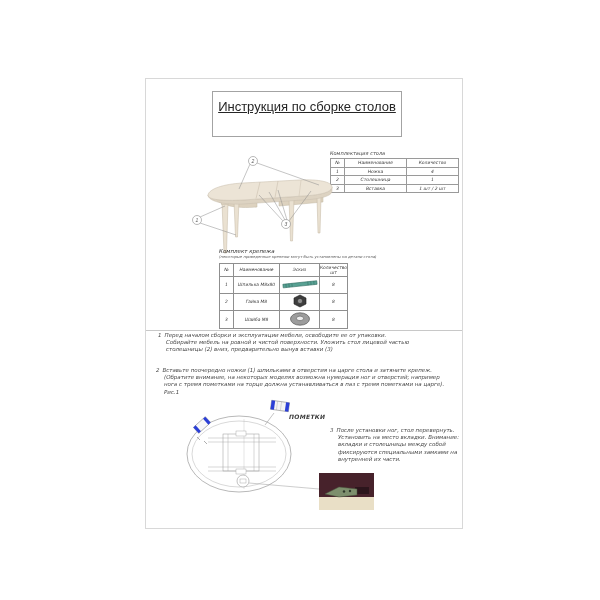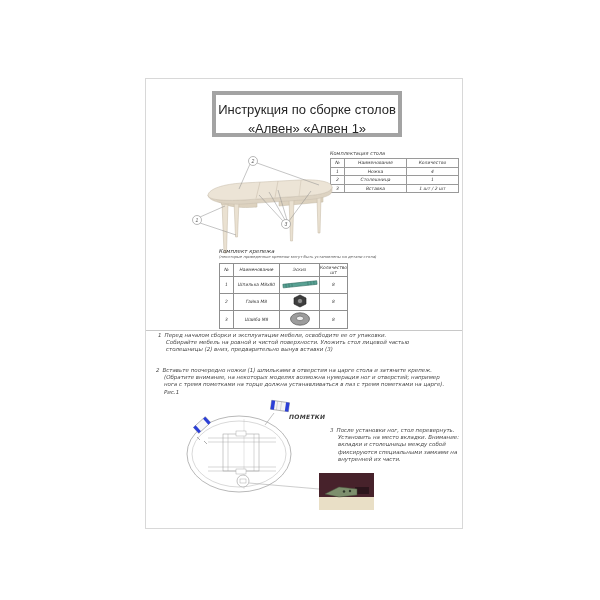--- a/index.html
+++ b/index.html
@@ -3,22 +3,22 @@
 <meta charset="utf-8">
 <style>
   html,body{margin:0;padding:0;background:#fff;}
   .canvas{position:relative;width:600px;height:600px;background:#fff;overflow:hidden;
           font-family:"Liberation Sans",sans-serif;}
   .page{position:absolute;left:145px;top:78px;width:316px;height:449px;
         border:1px solid #d8d8d8;background:#fff;}
   .page *{box-sizing:border-box;}
 
   .title-box{position:absolute;left:66px;top:12px;width:190px;height:46px;
-             border:4px solid #a3a3a3;text-align:center;padding-top:5px;
-             font-size:13px;line-height:19px;color:#262626;}
+             border:1px solid #a3a3a3;text-align:center;padding-top:5px;
+             font-size:13px;line-height:19px;color:#262626;text-decoration:underline;}
 
   
   .parts-title{position:absolute;left:184px;top:71px;font:italic 5px/6px "DejaVu Sans",sans-serif;color:#444;}
   .parts-table{position:absolute;left:184px;top:79px;border-collapse:collapse;}
   .parts-table th,.parts-table td{border:0.5px solid #9a9a9a;font:italic 4.5px/5px "DejaVu Sans",sans-serif;
              color:#3d3d3d;text-align:center;padding:0;height:8.5px;}
   .pc-num{width:14px}.pc-name{width:62px}.pc-qty{width:52px}
 
   
   .table-art{position:absolute;left:35px;top:72px;}
@@ -48,21 +48,20 @@
   .photo{position:absolute;left:173px;top:394px;width:55px;height:37px;}
 </style>
 </head>
 <body>
 
 <div class="canvas">
   <div class="page">
 
     <div class="title-box">
       <div>Инструкция по сборке столов</div>
-      <div>«Алвен» «Алвен 1»</div>
     </div>
 
     <div class="parts-title">Комплектация стола</div>
     <table class="parts-table">
       <tbody>
           <tr>
         <th class="pc-num">№</th>
         <th class="pc-name">Наименование</th>
         <th class="pc-qty">Количество</th>
       </tr>

